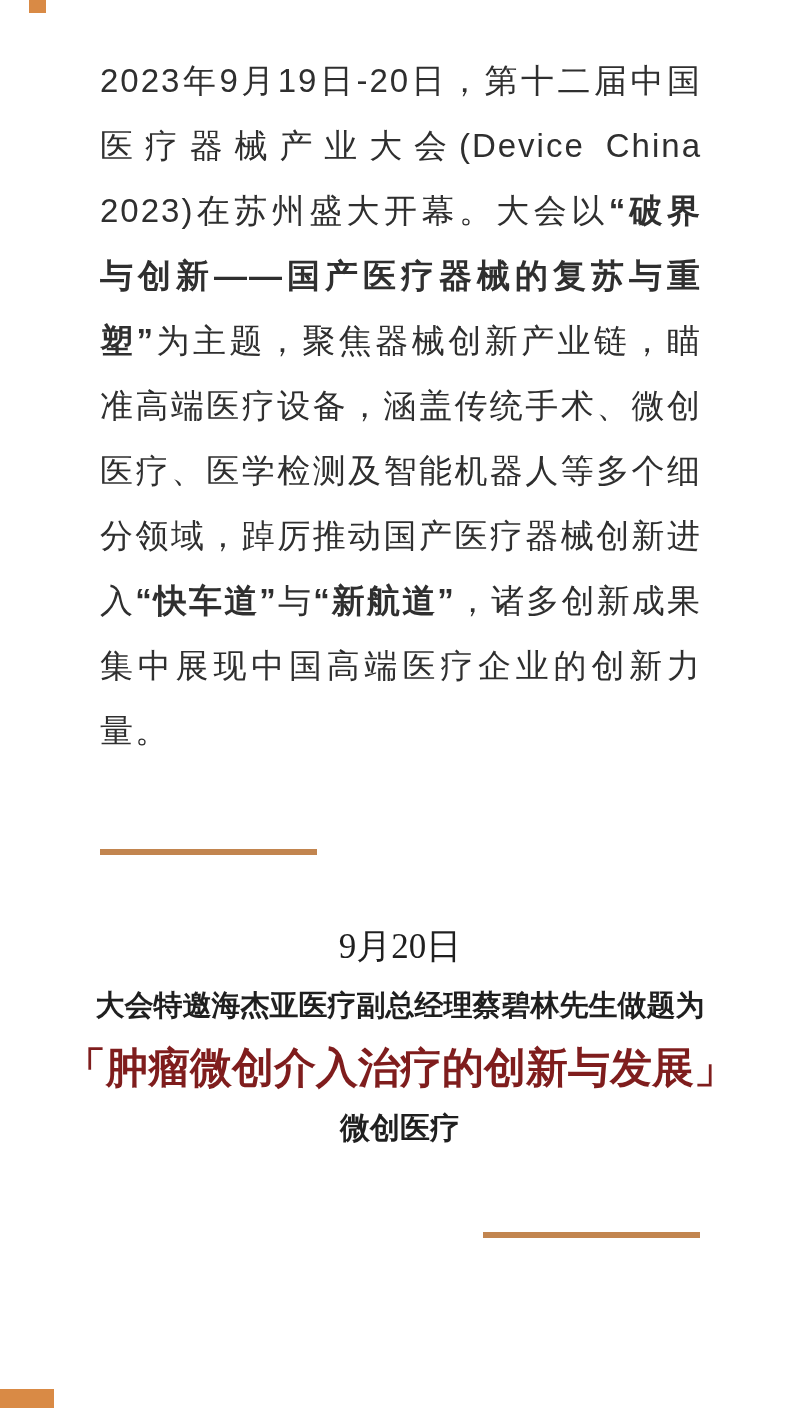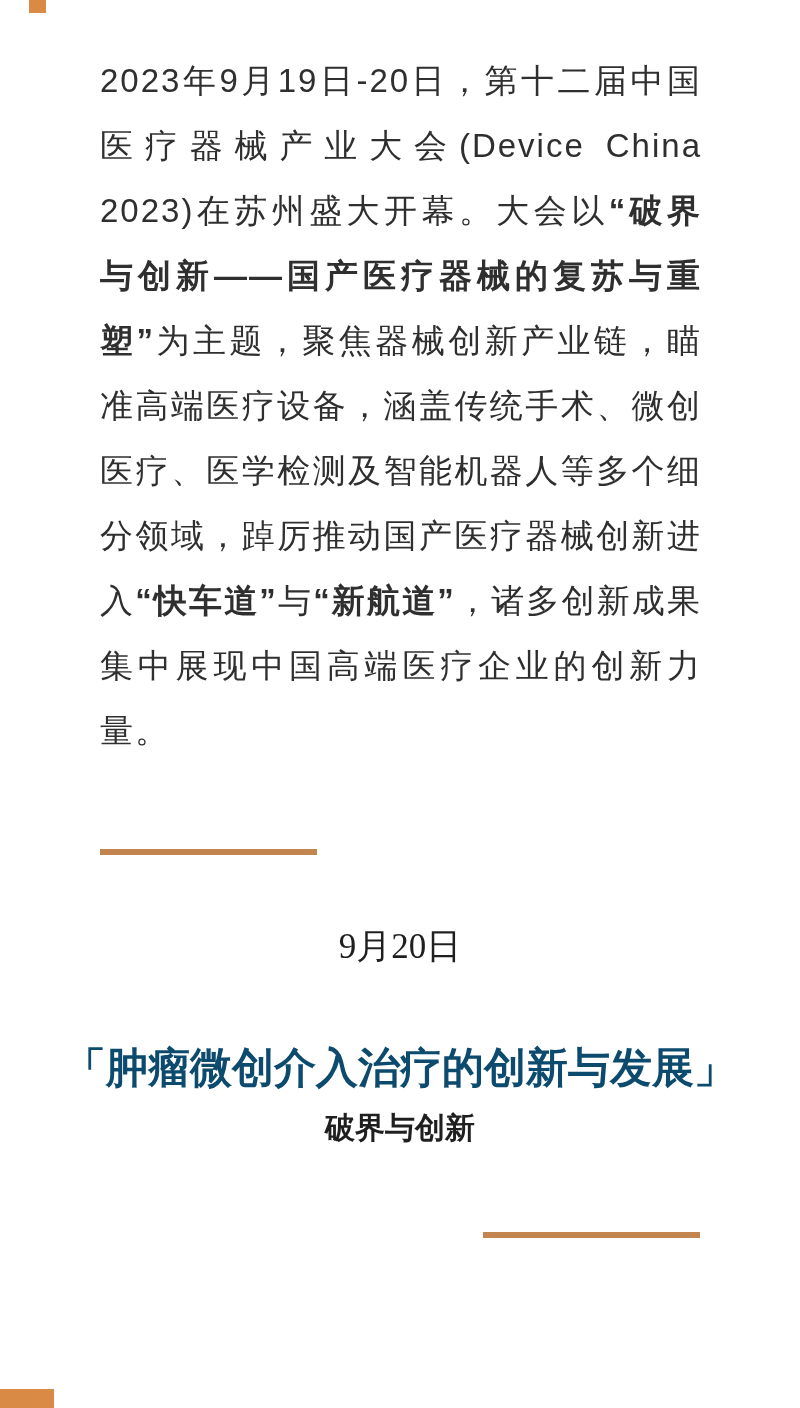--- a/index.html
+++ b/index.html
@@ -101,22 +101,23 @@
 <div class="page">
 
   <div class="corner-accent top-left" style="background: rgb(217, 138, 69);"></div>
 
   <div class="article-paragraph"><span>2023年9月19日-20日，第十二届中国医疗器械产业大会(Device China 2023)在苏州盛大开幕。大会以</span><span class="b">“破界与创新——国产医疗器械的复苏与重塑”</span><span>为主题，聚焦器械创新产业链，瞄准高端医疗设备，涵盖传统手术、微创医疗、医学检测及智能机器人等多个细分领域，踔厉推动国产医疗器械创新进入</span><span class="b">“快车道”</span><span>与</span><span class="b">“新航道”</span><span>，诸多创新成果集中展现中国高端医疗企业的创新力量。</span></div>
 
   <div class="divider left" style="background: rgb(194, 133, 79);"></div>
 
   <div class="serif-line session-date">9月20日</div>
 
+  <div class="serif-line speaker-line">大会特邀海杰亚医疗副总经理蔡碧林先生做题为</div>
 
-  <div class="serif-line talk-title" style="color: #0c4a6e;">「肿瘤微创介入治疗的创新与发展」</div>
+  <div class="serif-line talk-title" style="color: #7f1d1d;">「肿瘤微创介入治疗的创新与发展」</div>
 
-  <div class="serif-line talk-type">破界与创新</div>
+  <div class="serif-line talk-type">微创医疗</div>
 
   <div class="divider right" style="background: rgb(194, 133, 79);"></div>
 
   <div class="corner-accent bottom-left" style="background: rgb(217, 138, 69);"></div>
 
 </div>
 
 </body></html>

